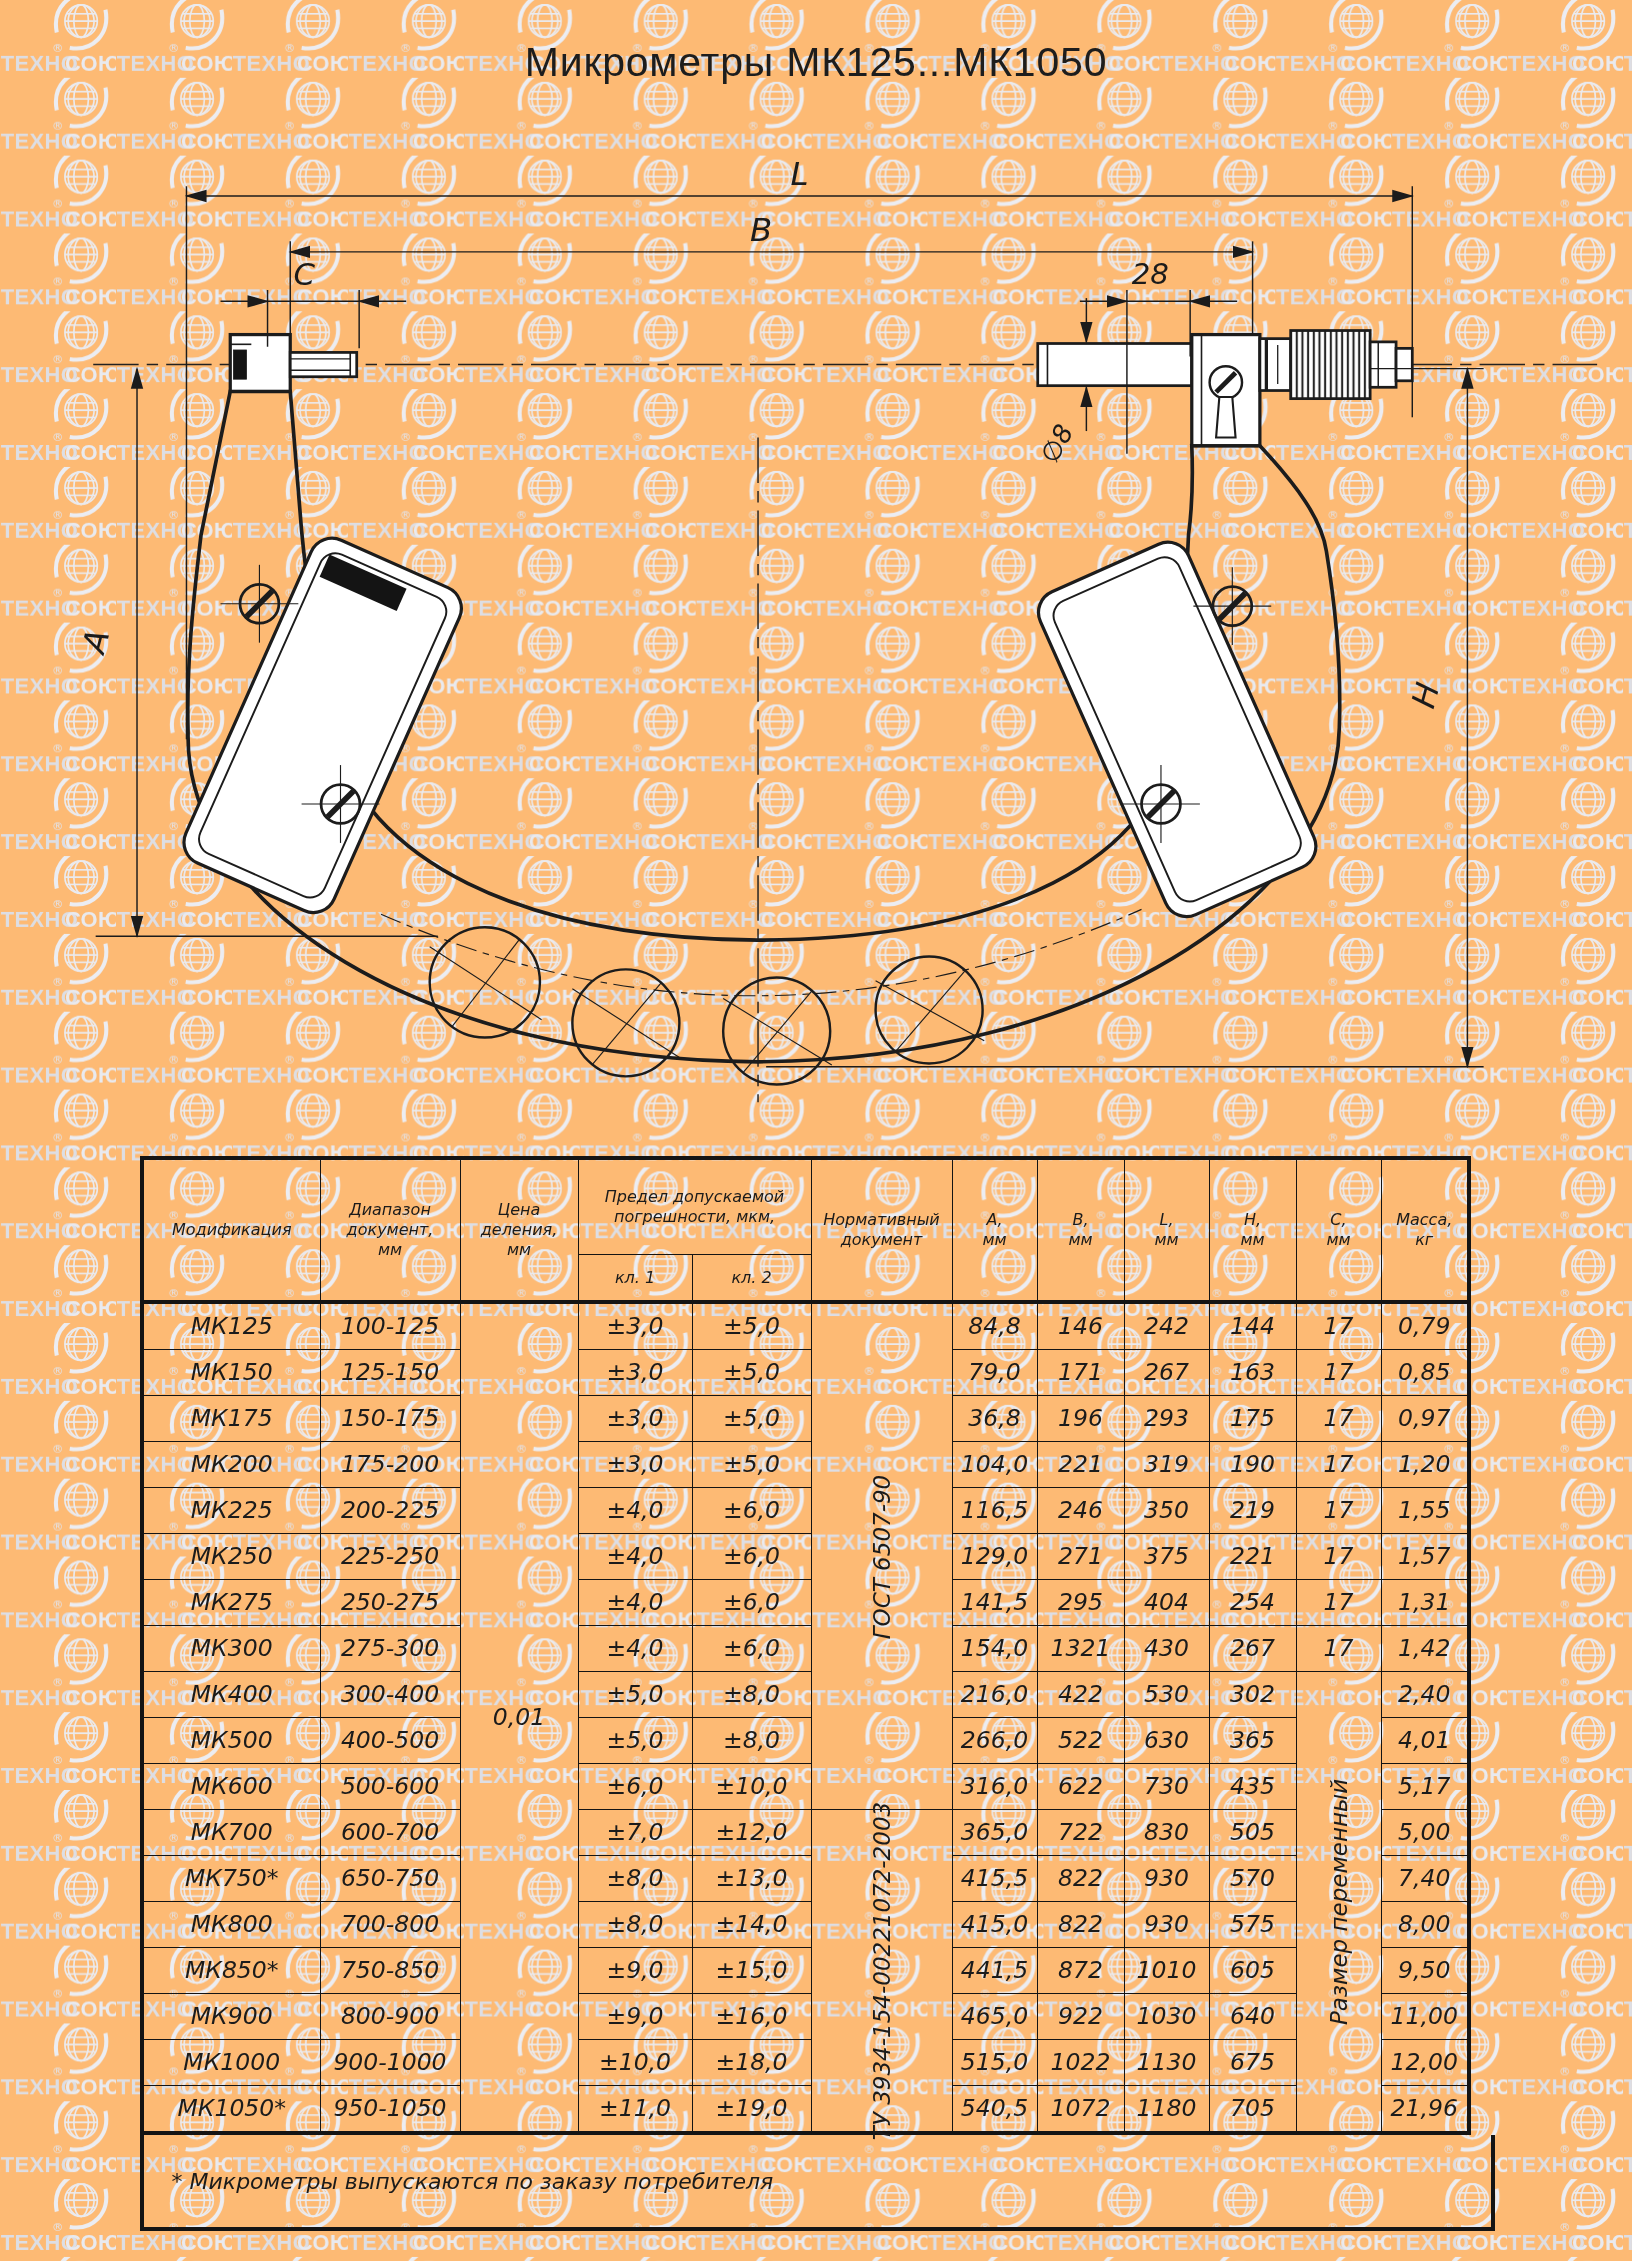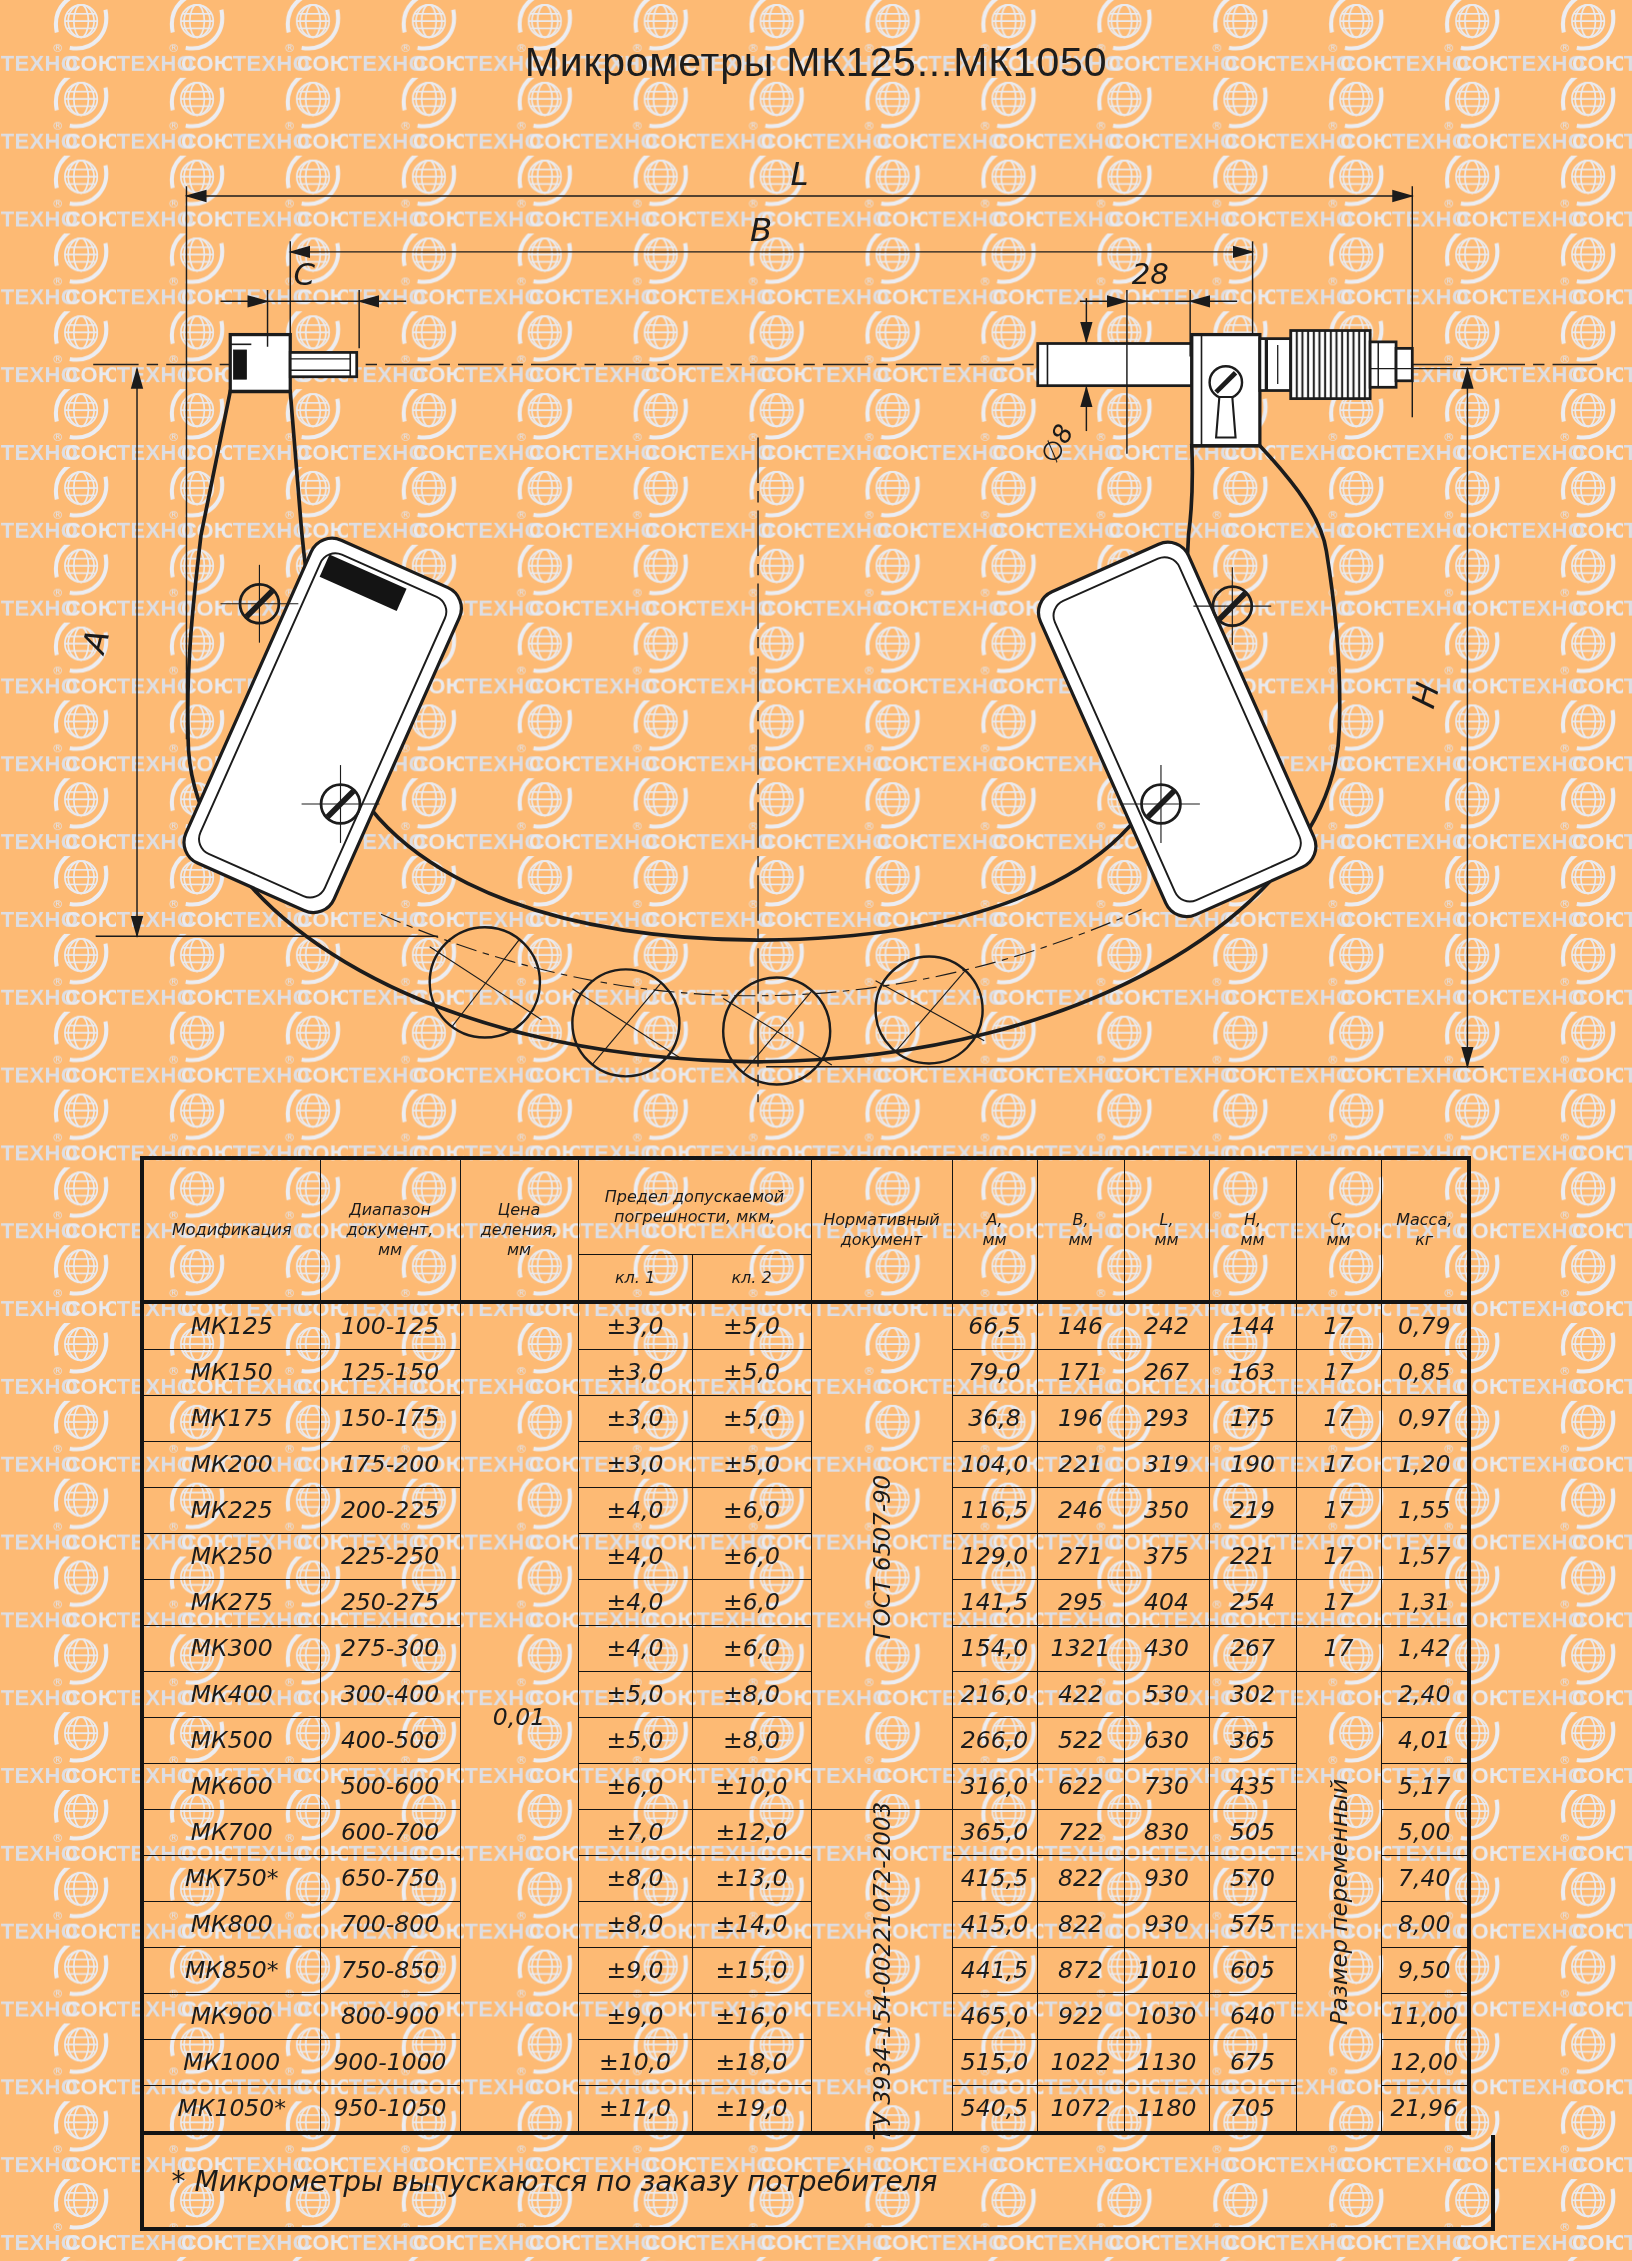--- a/index.html
+++ b/index.html
@@ -54,21 +54,21 @@
     position:absolute;left:50%;top:50%;
     transform:translate(-50%,-50%) rotate(-90deg);
     white-space:nowrap;
     font-size:23px;
   }
   .footnote{
     width:1319px;height:92px;
     border:4px solid #141414;border-top:none;
     display:flex;align-items:center;
     padding-left:27.6px;box-sizing:content-box;
-    font-style:italic;font-size:28px;
+    font-style:italic;font-size:22px;
   }
 </style>
 </head>
 <body>
 
 <div class="page">
 
   <svg class="wm-layer" width="1632" height="2261" aria-hidden="true" viewBox="0 0 2013 2789">
     <defs>
       <g id="wm-globe" stroke="#eaebf0" fill="none" stroke-width="2">
@@ -319,21 +319,21 @@
         <tbody>
             <tr>
               <td>МК125</td>
               <td>100-125</td>
               <td rowspan="18">0,01</td>
               <td>±3,0</td>
               <td>±5,0</td>
               <td rowspan="11" class="rot">
                 <span>ГОСТ 6507-90</span>
               </td>
-              <td>66,5</td>
+              <td>84,8</td>
               <td>146</td>
               <td>242</td>
               <td>144</td>
               <td>17</td>
               <td>0,79</td>
             </tr>
             <tr>
               <td>МК150</td>
               <td>125-150</td>
               <td>±3,0</td>

